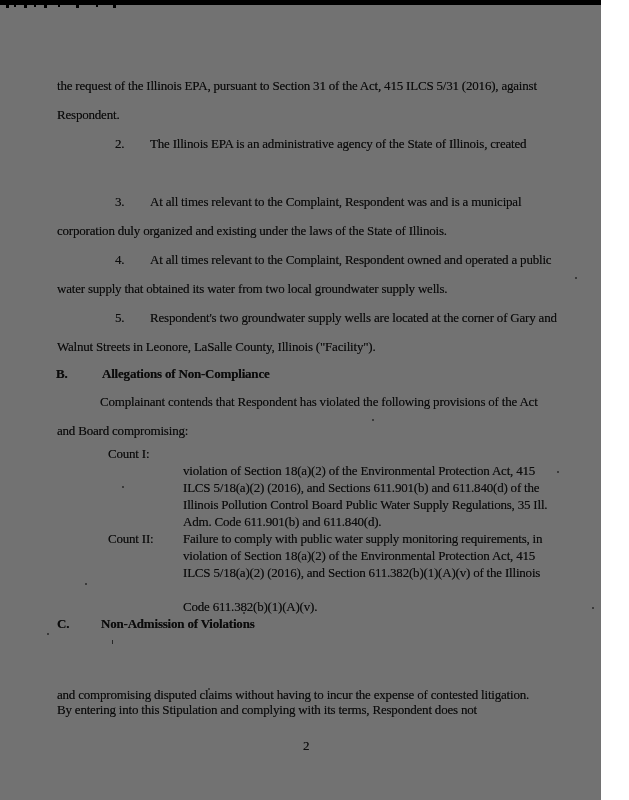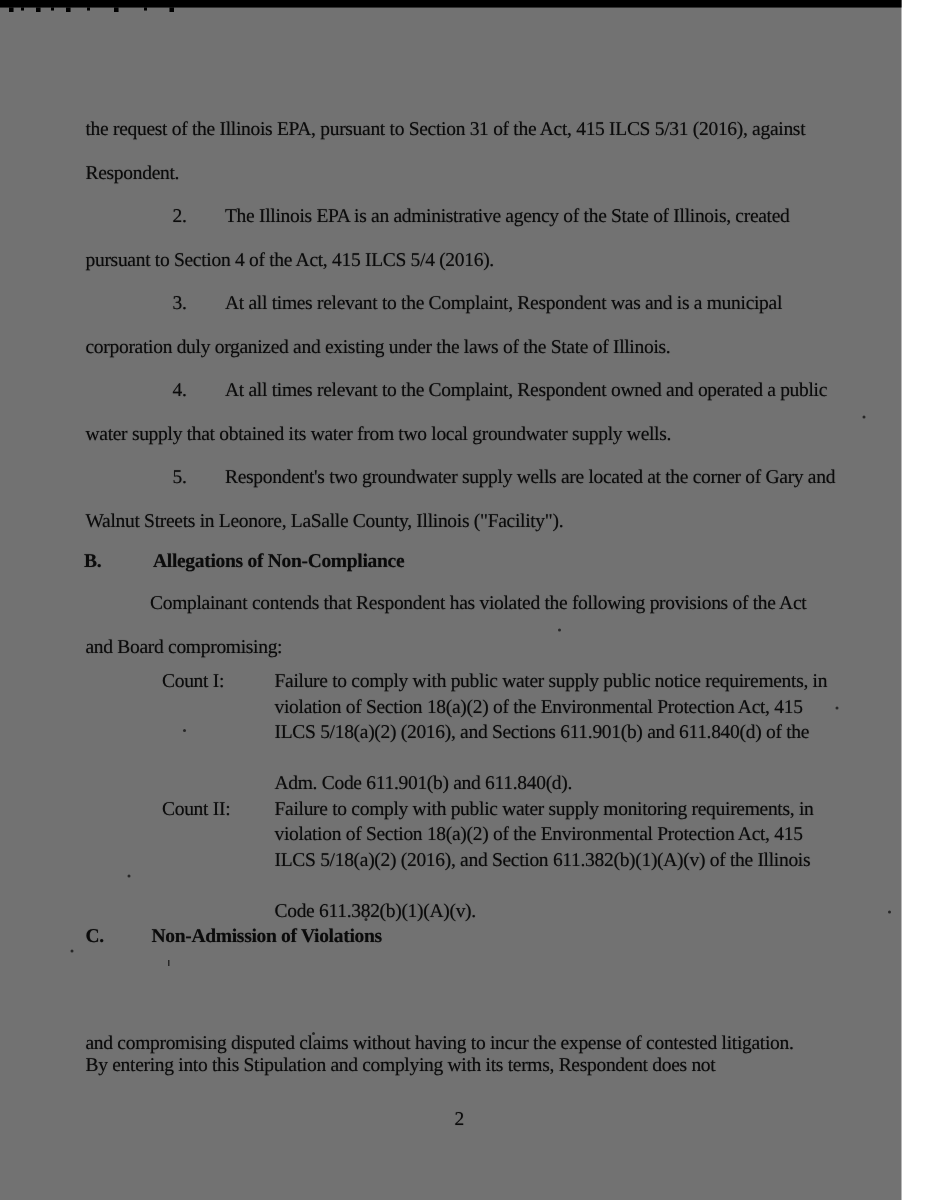--- a/index.html
+++ b/index.html
@@ -43,43 +43,42 @@
   <div class="artifact" style="left:616px; top:0; width:13px; height:800px;"></div>
   <div class="artifact" style="left:608px; top:0; width:21px; height:15px;"></div>
   <div class="artifact" style="left:611px; top:17px; width:6px; height:3px;"></div>
   <div class="artifact" style="left:611px; top:68px; width:6px; height:3px;"></div>
 
   <div class="txt" style="left:57px; top:78px;">the request of the Illinois EPA, pursuant to Section 31 of the Act, 415 ILCS 5/31 (2016), against</div>
   <div class="txt" style="left:57px; top:107px;">Respondent.</div>
 
   <div class="txt" style="left:115px; top:136px;">2.</div>
   <div class="txt" style="left:150px; top:136px;">The Illinois EPA is an administrative agency of the State of Illinois, created</div>
-  <div class="txt" style="left:57px; top:165px;">pursuant to Section 4 of the Act, 415 ILCS 5/4 (2016).</div>
 
   <div class="txt" style="left:115px; top:194px;">3.</div>
   <div class="txt" style="left:57px; top:223px;">corporation duly organized and existing under the laws of the State of Illinois.</div>
   <div class="txt" style="left:150px; top:194px;">At all times relevant to the Complaint, Respondent was and is a municipal</div>
 
   <div class="txt" style="left:115px; top:252px;">4.</div>
   <div class="txt" style="left:150px; top:252px;">At all times relevant to the Complaint, Respondent owned and operated a public</div>
   <div class="txt" style="left:57px; top:281px;">water supply that obtained its water from two local groundwater supply wells.</div>
 
   <div class="txt" style="left:115px; top:310px;">5.</div>
   <div class="txt" style="left:150px; top:310px;">Respondent's two groundwater supply wells are located at the corner of Gary and</div>
   <div class="txt" style="left:57px; top:339px;">Walnut Streets in Leonore, LaSalle County, Illinois ("Facility").</div>
 
   <div class="txt bold" style="left:56px; top:366px;">B.</div>
   <div class="txt bold" style="left:102px; top:366px;">Allegations of Non-Compliance</div>
   <div class="txt" style="left:100px; top:394px;">Complainant contends that Respondent has violated the following provisions of the Act</div>
   <div class="txt" style="left:57px; top:423px;">and Board compromising:</div>
 
   <div class="txt" style="left:108px; top:446px;">Count I:</div>
-  <div class="txt" style="left:183px; top:446px;">Failure to comply with public water supply public notice requirements, in</div>
   <div class="txt" style="left:183px; top:463px;">violation of Section 18(a)(2) of the Environmental Protection Act, 415</div>
   <div class="txt" style="left:183px; top:480px;">ILCS 5/18(a)(2) (2016), and Sections 611.901(b) and 611.840(d) of the</div>
+  <div class="txt" style="left:183px; top:497px;">Illinois Pollution Control Board Public Water Supply Regulations, 35 Ill.</div>
   <div class="txt" style="left:183px; top:514px;">Adm. Code 611.901(b) and 611.840(d).</div>
 
   <div class="txt" style="left:108px; top:531px;">Count II:</div>
   <div class="txt" style="left:183px; top:531px;">Failure to comply with public water supply monitoring requirements, in</div>
   <div class="txt" style="left:183px; top:548px;">violation of Section 18(a)(2) of the Environmental Protection Act, 415</div>
   <div class="txt" style="left:183px; top:565px;">ILCS 5/18(a)(2) (2016), and Section 611.382(b)(1)(A)(v) of the Illinois</div>
   <div class="txt" style="left:183px; top:599px;">Code 611.382(b)(1)(A)(v).</div>
 
   <div class="txt bold" style="left:57px; top:616px;">C.</div>
   <div class="txt bold" style="left:101px; top:616px;">Non-Admission of Violations</div>

